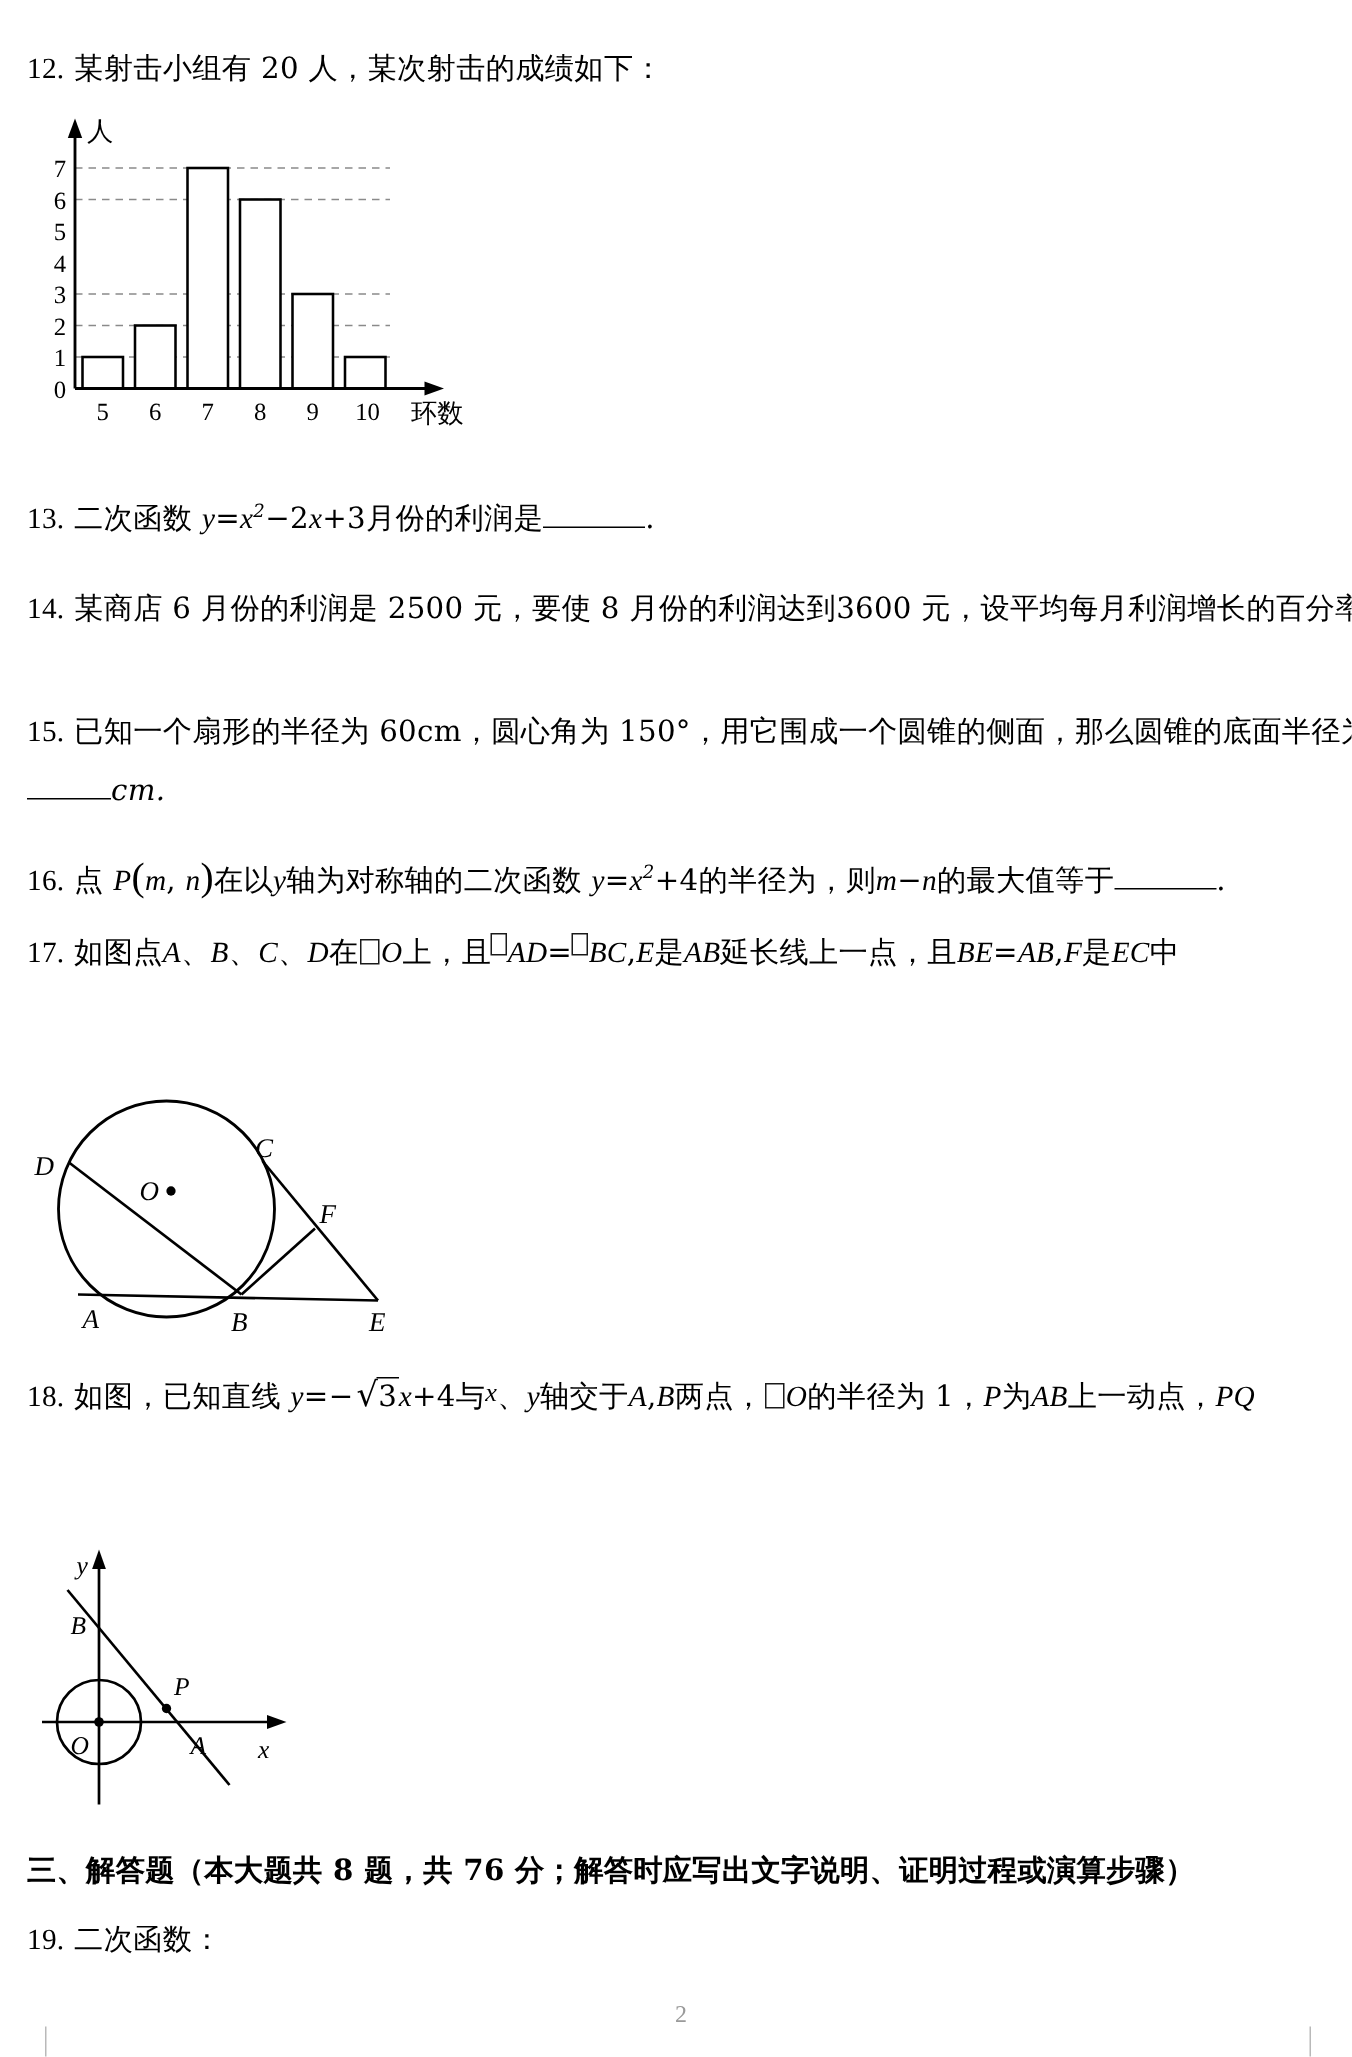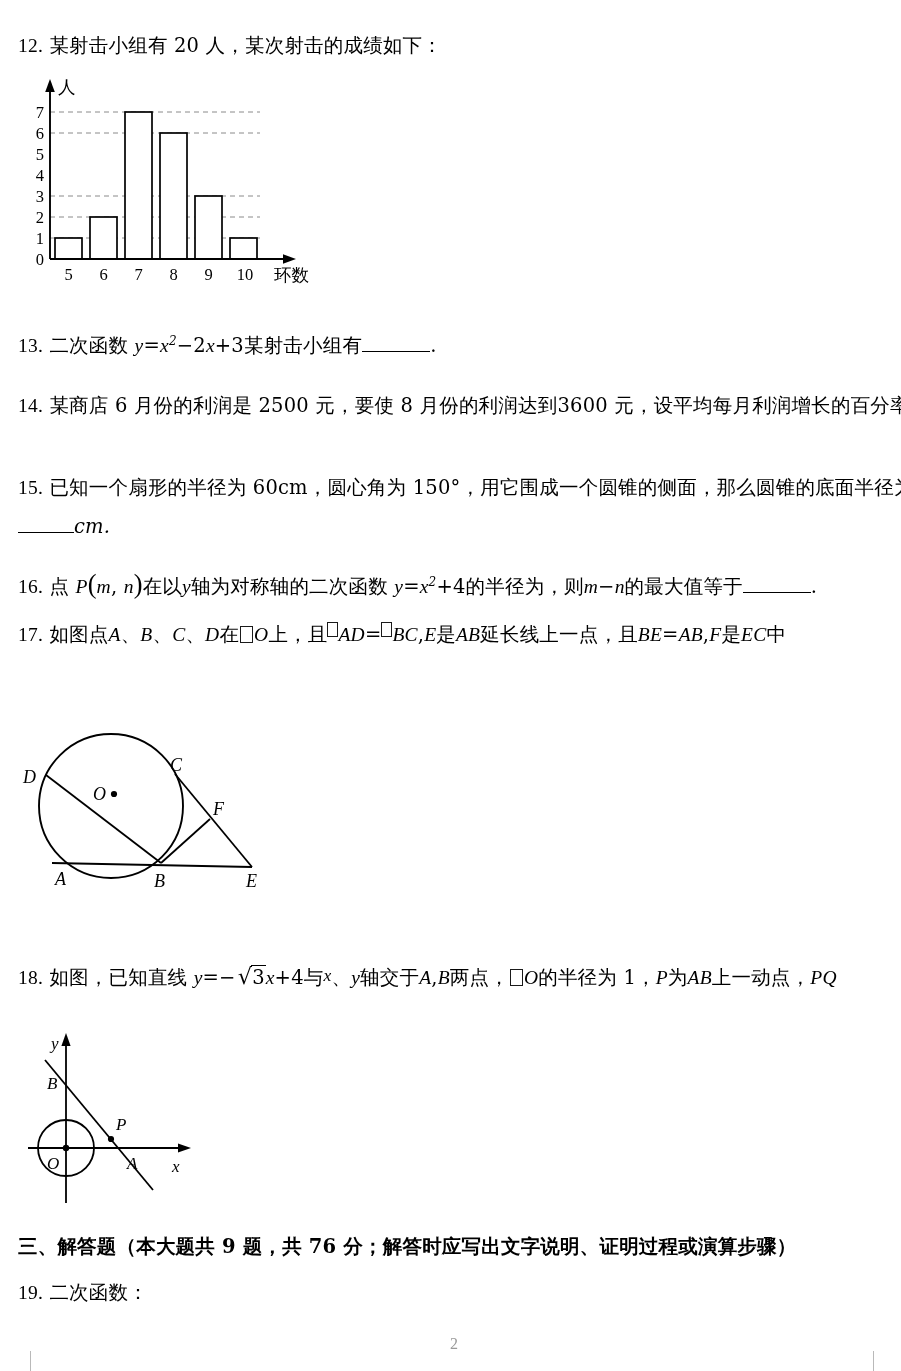--- a/index.html
+++ b/index.html
@@ -172,21 +172,21 @@
 
       <text x="46" y="26" font-size="17.5" font-family="DejaVu Serif, serif">人</text>
       <text x="262" y="214" font-size="17.5" font-family="DejaVu Serif, serif">环数</text>
     </svg>
   </div>
 
 
   <div class="q cjk" style="left:18px; top:316px;">
     <span class="q-num">13.</span>
     <span>二次函数</span>
-    <span class="mv">y</span><span class="num">=</span><span class="mv">x</span><sup class="exp num">2</sup><span class="num">−2</span><span class="mv">x</span><span class="num">+3</span><span>某射击小组有</span><span class="blank b6"></span><span>.</span>
+    <span class="mv">y</span><span class="num">=</span><span class="mv">x</span><sup class="exp num">2</sup><span class="num">−2</span><span class="mv">x</span><span class="num">+3</span><span>月份的利润是</span><span class="blank b6"></span><span>.</span>
   </div>
 
   <div class="q cjk" style="left:18px; top:376px;">
     <span class="q-num">14.</span>
     <span>某商店 6 月份的利润是 2500 元，要使 8 月份的利润达到3600 元，设平均每月利润增长的百分率</span>
   </div>
 
   <div class="q cjk" style="left:18px; top:458px;">
     <span class="q-num">15.</span>
     <span>已知一个扇形的半径为 60cm，圆心角为 150°，用它围成一个圆锥的侧面，那么圆锥的底面半径为</span>
@@ -227,21 +227,21 @@
         <text x="79" y="73">O</text>
         <text x="156" y="44">C</text>
         <text x="199" y="88">F</text>
         <text x="41" y="158">A</text>
         <text x="140" y="160">B</text>
         <text x="232" y="160">E</text>
       </g>
     </svg>
   </div>
 
-  <div class="q cjk" style="left:18px; top:944px;">
+  <div class="q cjk" style="left:18px; top:898px;">
     <span class="q-num">18.</span>
     <span>如图，已知直线</span>
     <span class="mv">y</span><span class="num">=</span><span class="num">−</span><span class="sqrt"><span class="rad num">√</span><span class="under num">3</span></span><span class="mv">x</span><span class="num">+4</span><span>与</span><span class="mv" style="vertical-align:3px; font-size:0.9em;">x</span><span>、</span><span class="mv">y</span><span>轴交于</span><span class="mv">A</span><span>,</span><span class="mv">B</span><span>两点，</span><span class="tofu"></span><span class="mv">O</span><span>的半径为 1，</span><span class="mv">P</span><span>为</span><span class="mv">AB</span><span>上一动点，</span><span class="mv">PQ</span>
   </div>
 
   <div class="fig" style="left:22px; top:1012px;">
     <svg width="190" height="185" viewBox="0 0 190 185">
 
       <line x1="6" y1="121" x2="158" y2="121" stroke="#000" stroke-width="1.8"></line>
       <polygon points="169,121 156,116.4 156,125.6" fill="#000"></polygon>
@@ -260,21 +260,21 @@
         <text x="29" y="22">y</text>
         <text x="25" y="62">B</text>
         <text x="94" y="103">P</text>
         <text x="25" y="142">O</text>
         <text x="105" y="142">A</text>
         <text x="150" y="145">x</text>
       </g>
     </svg>
   </div>
 
-  <div class="section-head" style="left:18px; top:1218px;">三、解答题（本大题共 9 题，共 76 分；解答时应写出文字说明、证明过程或演算步骤）</div>
+  <div class="section-head" style="left:18px; top:1218px;">三、解答题（本大题共 8 题，共 76 分；解答时应写出文字说明、证明过程或演算步骤）</div>
 
   <div class="q cjk" style="left:18px; top:1263px;">
     <span class="q-num">19.</span>
     <span>二次函数：</span>
   </div>
 
   <div class="page-num" style="left:450px; top:1320px;">2</div>
   <div class="crop-mark" style="left:30px; top:1336px; height:26px;"></div>
   <div class="crop-mark" style="left:873px; top:1336px; height:26px;"></div>
 

